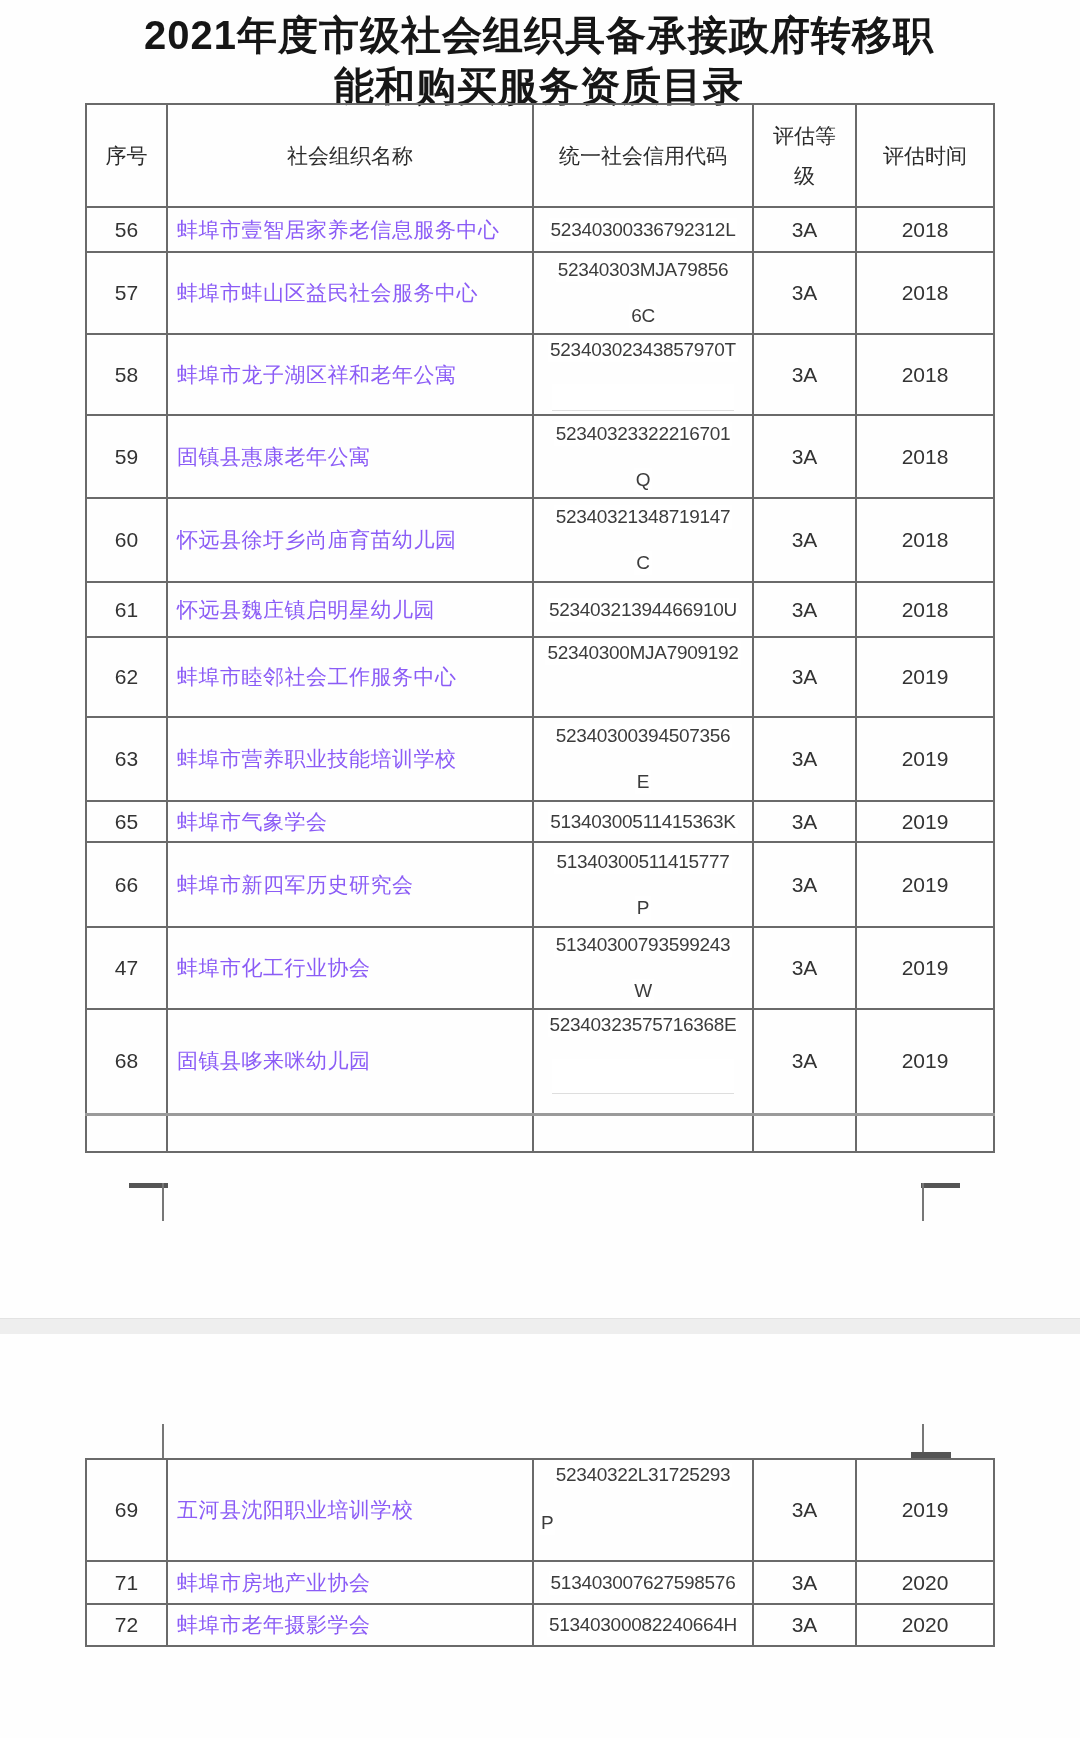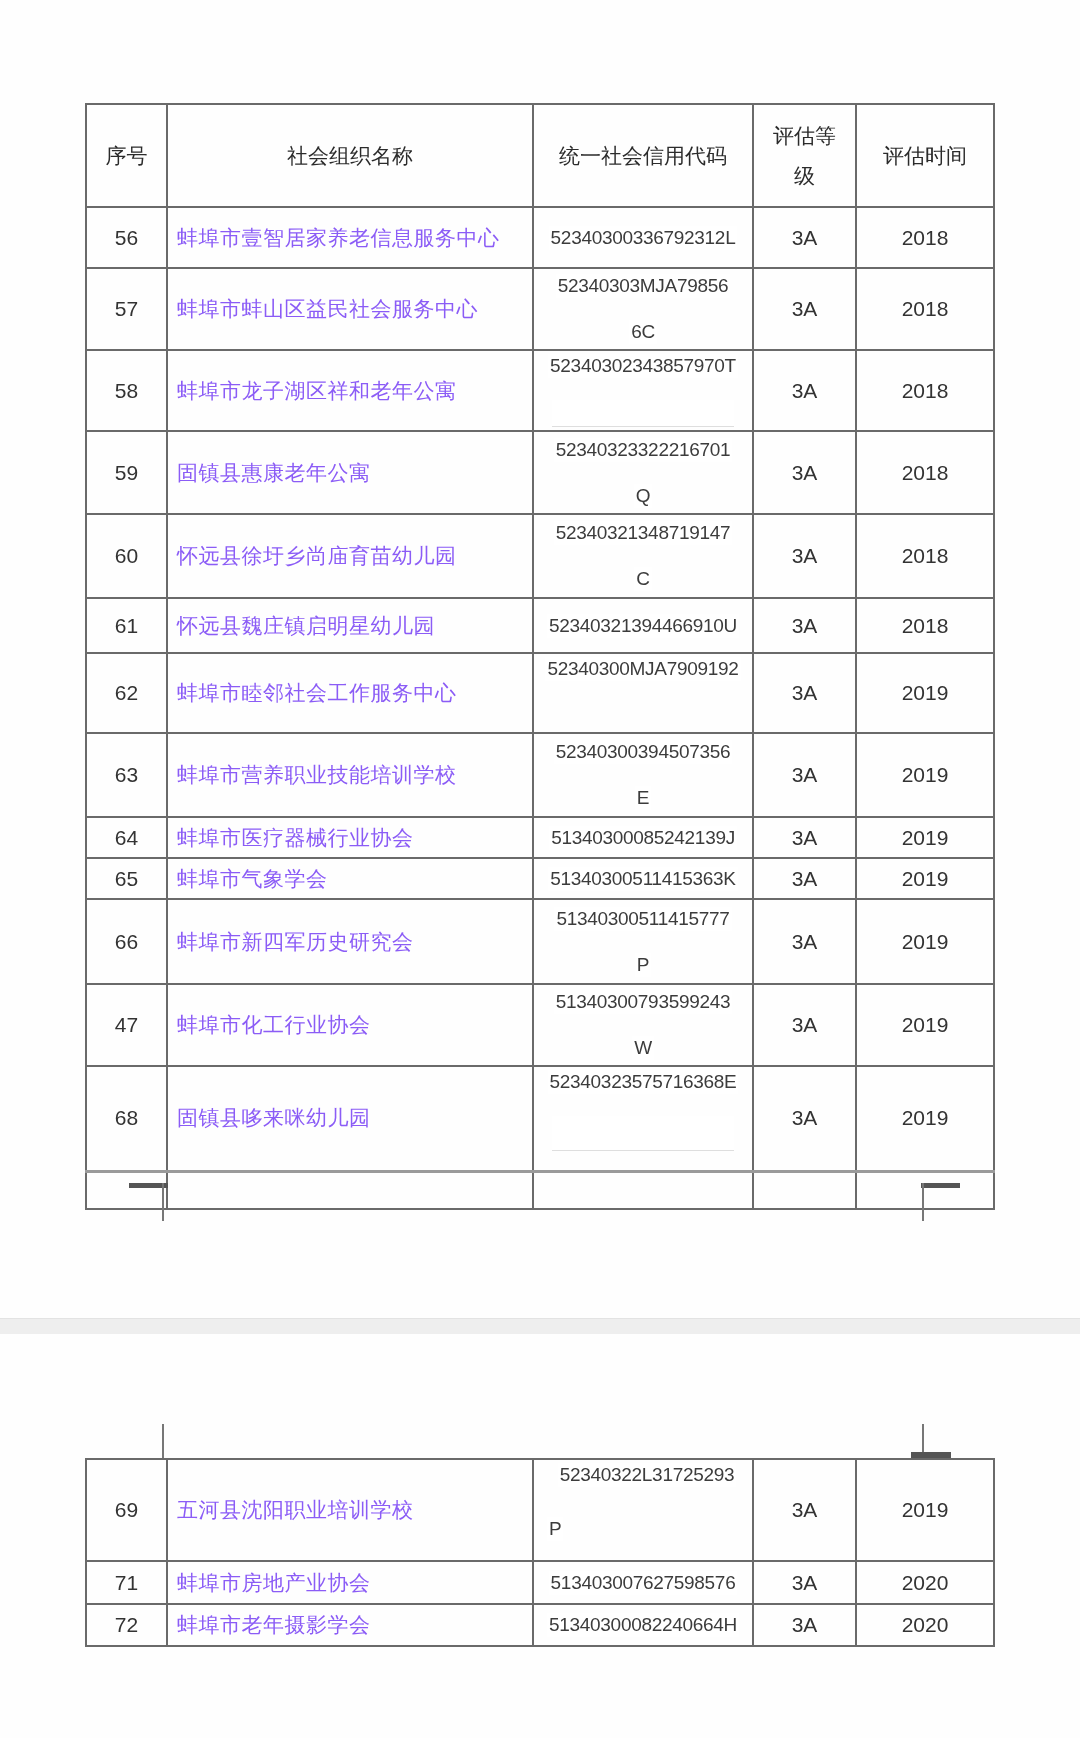--- a/index.html
+++ b/index.html
@@ -29,40 +29,44 @@
   tr.empty-row td{border-top:3px solid #9a9a9a;}
   .artifact-vline{position:absolute;width:2px;background:#777;}
   .artifact-tick{position:absolute;height:5px;background:#555;}
   .page-band{position:absolute;left:0;width:1080px;top:1318px;height:15px;background:#eeeeee;border-top:1px solid #e3e3e3;}
 </style>
 </head>
 <body>
 
 <div id="canvas">
 
+  <div class="title-block">
+    <div class="title-line">2021年度市级社会组织具备承接政府转移职</div>
+    <div class="title-line">能和购买服务资质目录</div>
+  </div>
 
   <table class="doc-table" id="table-page1">
     <colgroup>
       <col style="width:81px">
         <col style="width:366px">
         <col style="width:220px">
         <col style="width:103px">
         <col style="width:138px">
     </colgroup>
     <tbody>
       <tr style="height:103px">
         <th>序号</th>
         <th>社会组织名称</th>
         <th>统一社会信用代码</th>
         <th><span class="grade-head-wrap">评估等级</span></th>
         <th>评估时间</th>
       </tr>
     </tbody>
     <tbody id="tbody-page1">
-        <tr style="height: 61px;">
+        <tr style="height: 45px;">
           <td class="cell-no">56</td>
           <td class="cell-name">蚌埠市壹智居家养老信息服务中心</td>
           <td class="cell-code">
             <div class="code-stack">
               <span class="code-line">52340300336792312L</span>
             </div>
           </td>
           <td class="cell-grade">3A</td>
           <td class="cell-year">2018</td>
         </tr>
@@ -136,31 +140,20 @@
           <td class="cell-grade">3A</td>
           <td class="cell-year">2019</td>
         </tr>
         <tr style="height: 84px;">
           <td class="cell-no">63</td>
           <td class="cell-name">蚌埠市营养职业技能培训学校</td>
           <td class="cell-code">
             <div class="code-stack">
               <span class="code-line">52340300394507356</span>
               <span class="code-line">E</span>
-            </div>
-          </td>
-          <td class="cell-grade">3A</td>
-          <td class="cell-year">2019</td>
-        </tr>
-        <tr style="height: 41px;">
-          <td class="cell-no">64</td>
-          <td class="cell-name">蚌埠市医疗器械行业协会</td>
-          <td class="cell-code">
-            <div class="code-stack">
-              <span class="code-line">51340300085242139J</span>
             </div>
           </td>
           <td class="cell-grade">3A</td>
           <td class="cell-year">2019</td>
         </tr>
         <tr style="height: 41px;">
           <td class="cell-no">65</td>
           <td class="cell-name">蚌埠市气象学会</td>
           <td class="cell-code">
             <div class="code-stack">
@@ -233,21 +226,21 @@
         <col style="width:366px">
         <col style="width:220px">
         <col style="width:103px">
         <col style="width:138px">
     </colgroup>
     <tbody id="tbody-page2">
         <tr style="height: 102px;">
           <td class="cell-no">69</td>
           <td class="cell-name">五河县沈阳职业培训学校</td>
           <td class="cell-code vtop">
-            <div class="code-stack" style="gap: 30px; margin-left: 8px;">
+            <div class="code-stack" style="gap: 24px;">
               <span class="code-line">52340322L31725293</span>
               <span class="code-line left">P</span>
             </div>
           </td>
           <td class="cell-grade">3A</td>
           <td class="cell-year">2019</td>
         </tr>
         <tr style="height: 43px;">
           <td class="cell-no">71</td>
           <td class="cell-name">蚌埠市房地产业协会</td>

